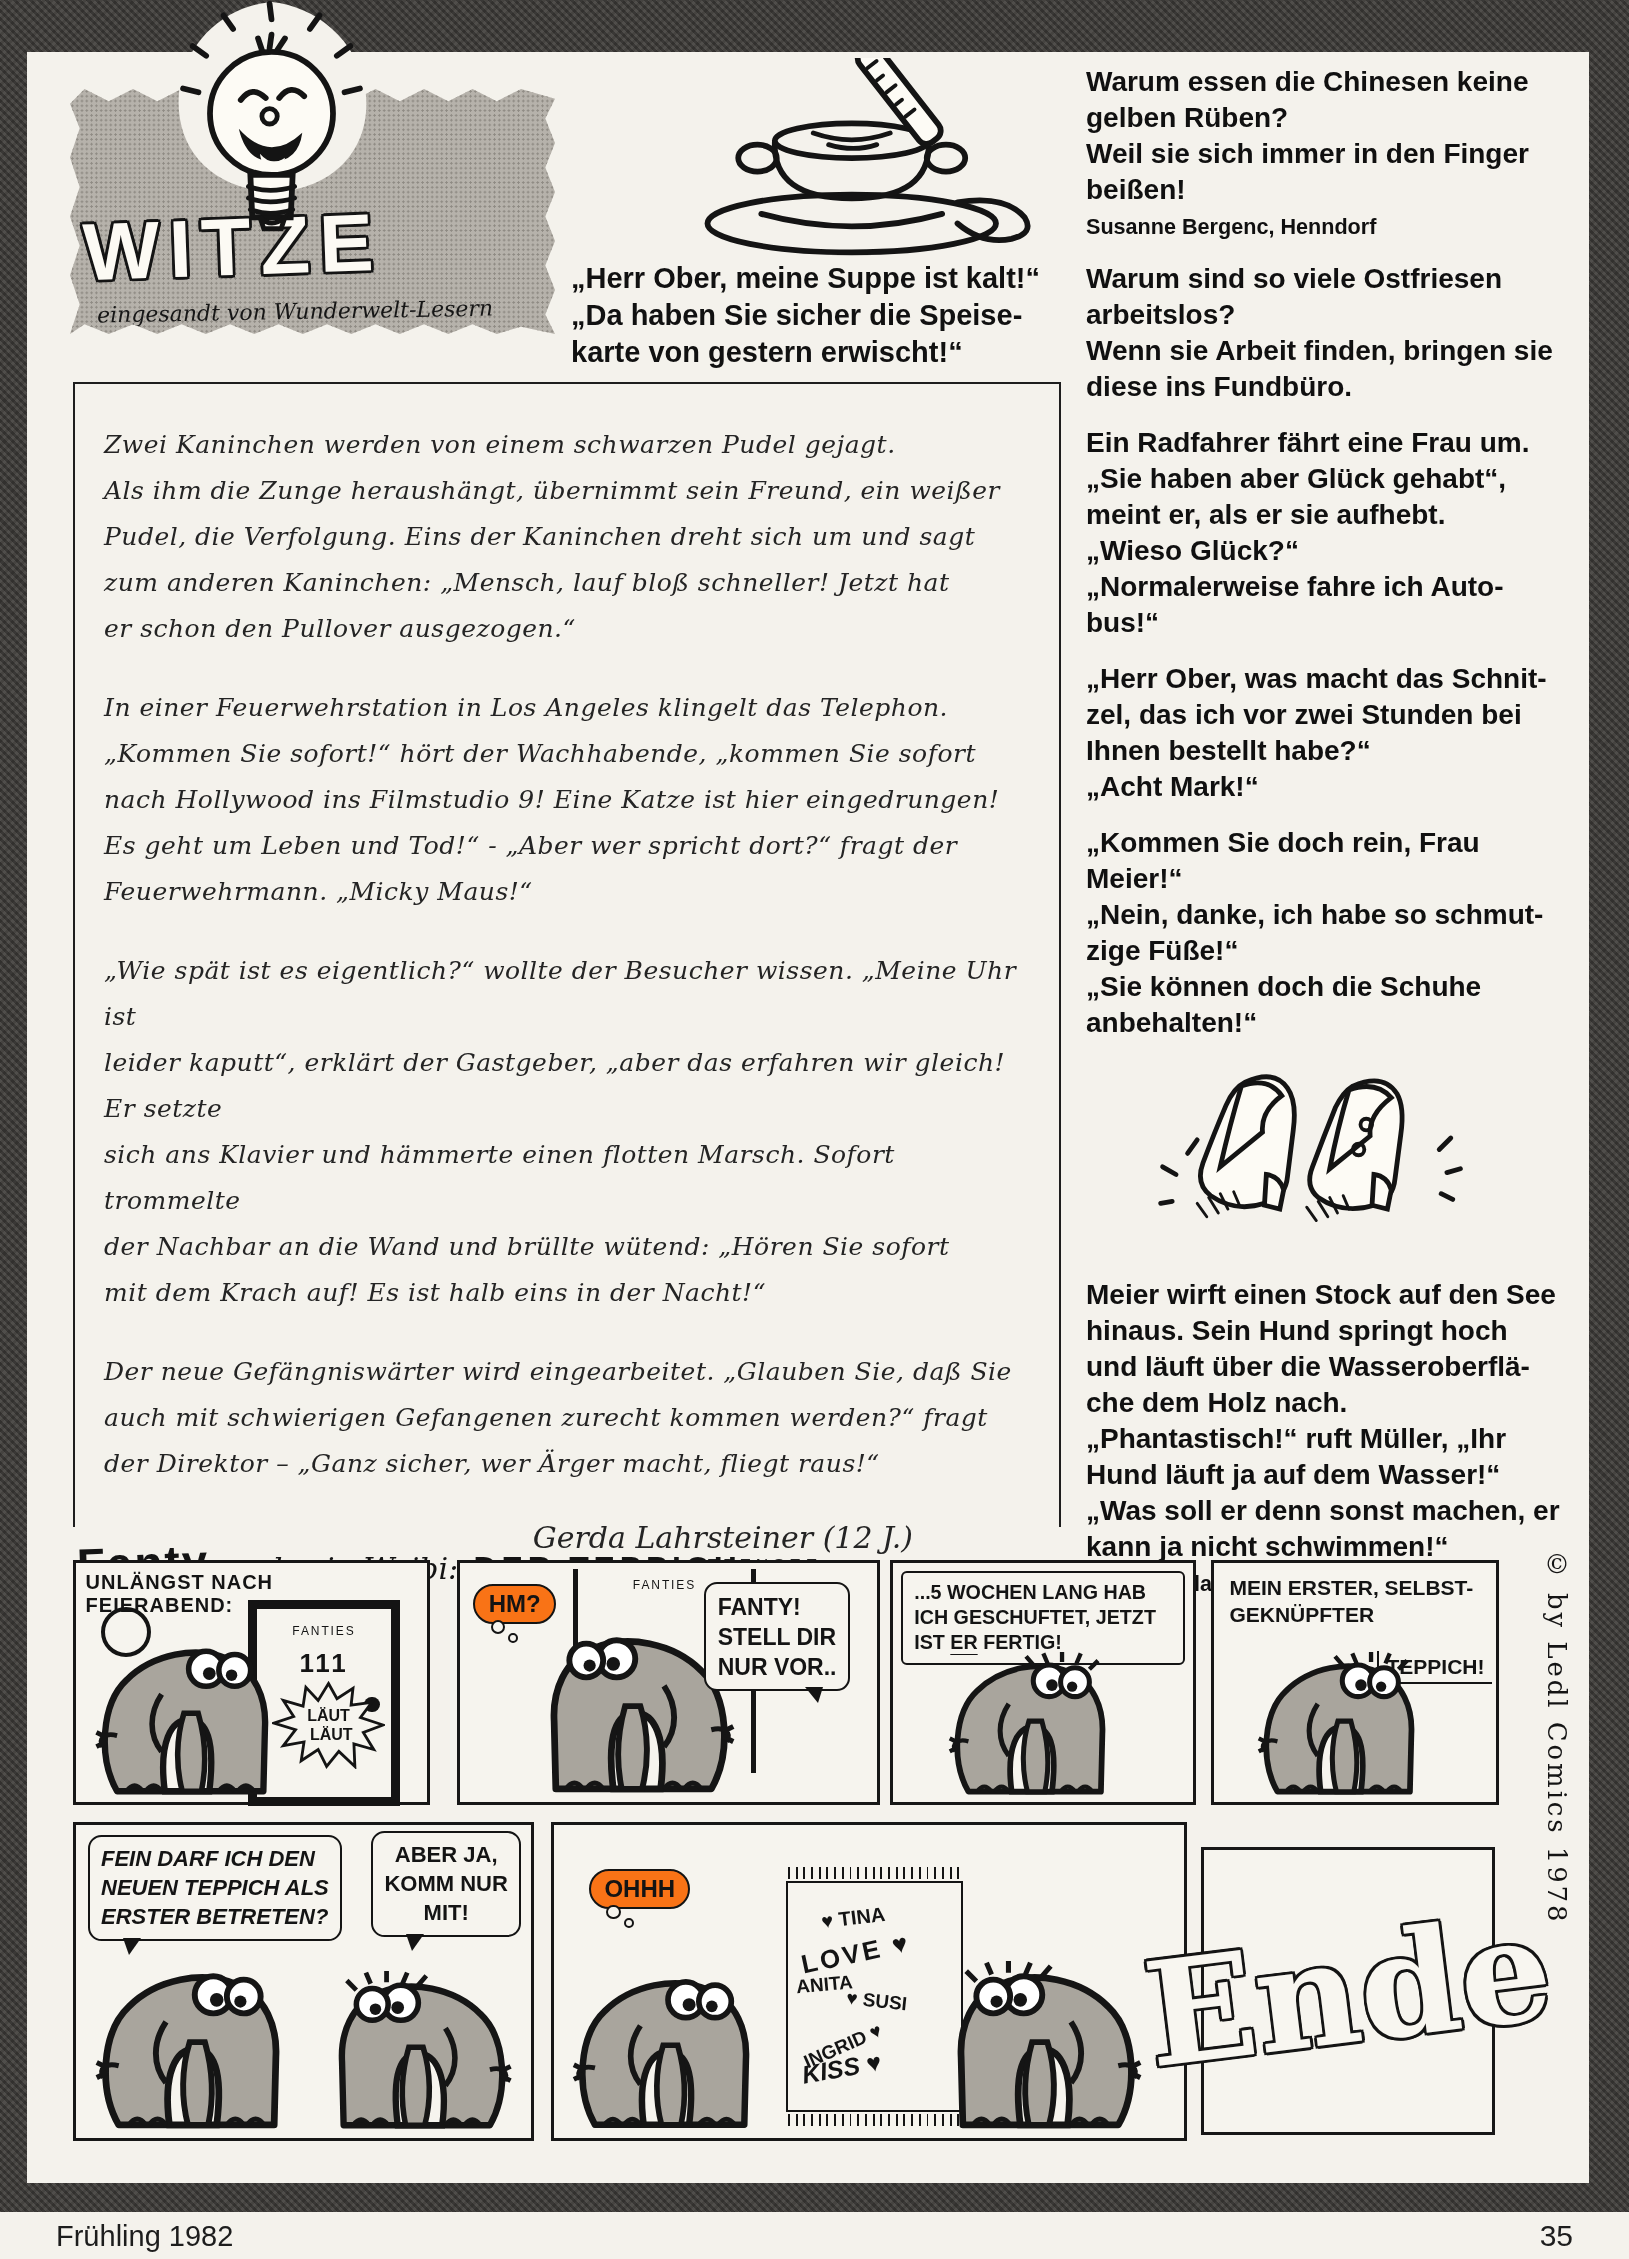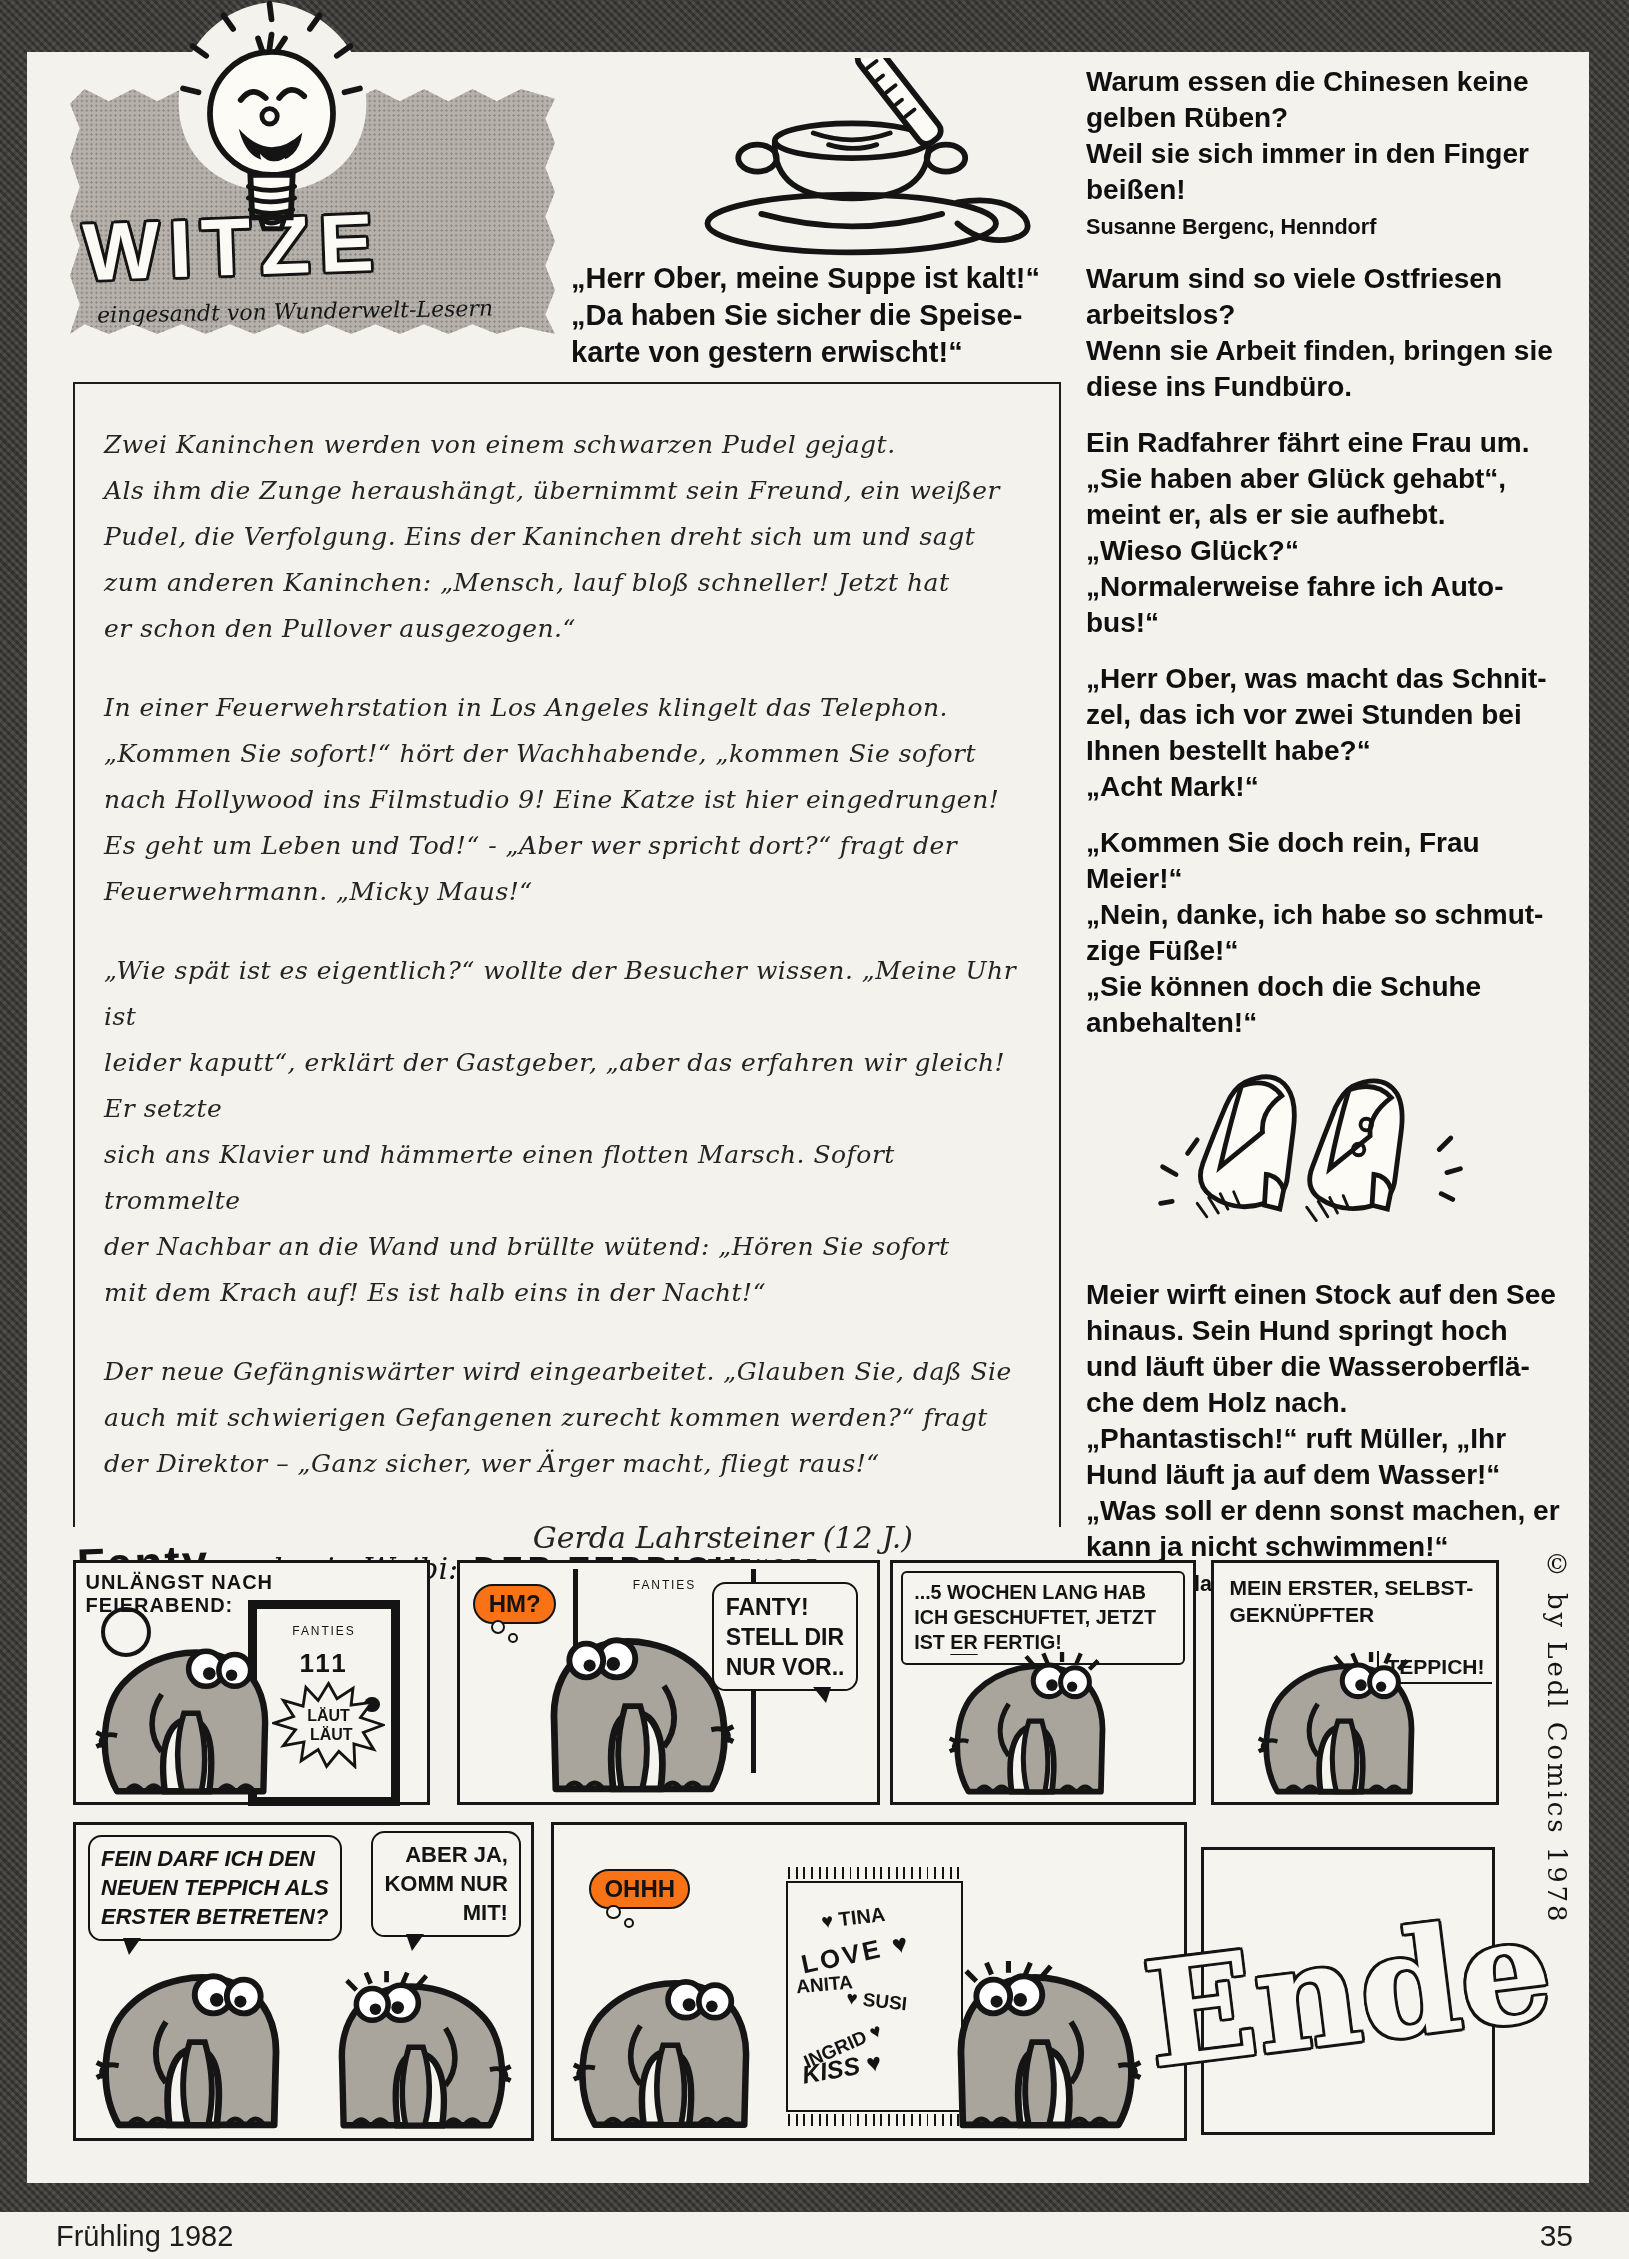--- a/index.html
+++ b/index.html
@@ -306,21 +306,21 @@
   </div>
 
   <div class="panel" style="left:430px;top:1508px;width:423px;height:245px;">
     <div style="position:absolute;left:113px;top:5.8px;bottom:29px;width:173px;border-left:5.8px solid #151515;border-right:5.8px solid #151515;">
       <div class="door-sign" style="margin-top:9.6px;text-align:center;">FANTIES</div>
     </div>
     <div class="thought" style="left:13.4px;top:21px;">HM?</div>
     <svg class="ele flip" style="left:58px;bottom:7.7px;width:221px;height:169px;" viewBox="0 0 130 100">
         <use href="#ele"></use>
       </svg>
-    <div class="bubble tail-right" style="right:19px;top:19px;font-size:23px;line-height:30px;">FANTY!
+    <div class="bubble tail-right" style="right:27px;top:19px;font-size:23px;line-height:30px;border-radius:13px;">FANTY!
 STELL DIR
 NUR VOR..</div>
   </div>
 
   <div class="panel" style="left:863px;top:1508px;width:306px;height:245px;">
     <div class="bubble" style="left:7.7px;top:7.7px;right:7.7px;border-radius:5.8px;font-size:19.7px;line-height:25px;white-space:normal;">
       <span>...5 WOCHEN LANG HAB ICH GESCHUFTET, JETZT IST</span>
       <span class="uline">ER</span>
       <span>FERTIG!</span>
     </div>
@@ -335,21 +335,21 @@
     <div class="bubble" style="right:3.8px;top:88px;border-width:0 0 2.9px 2.9px;border-radius:0;font-size:21px;padding:1.9px 7.7px;">TEPPICH!</div>
     <svg class="ele" style="left:38px;bottom:5.8px;width:192px;height:144px;" viewBox="0 0 130 100">
         <use href="#ele-f"></use>
       </svg>
   </div>
 
   <div class="panel" style="left:46px;top:1770px;width:461px;height:319px;">
     <div class="bubble tail-down" style="left:11.5px;top:9.6px;font-size:22px;line-height:29px;font-style:italic;">FEIN DARF ICH DEN
 NEUEN TEPPICH ALS
 ERSTER BETRETEN?</div>
-    <div class="bubble tail-down" style="right:9.6px;top:5.8px;font-size:22px;line-height:29px;text-align:right;">ABER JA,
+    <div class="bubble tail-down" style="right:9.6px;top:5.8px;font-size:22px;line-height:29px;text-align:center;">ABER JA,
 KOMM NUR
 MIT!</div>
     <svg class="ele" style="left:15.4px;bottom:7.7px;width:221px;height:169px;" viewBox="0 0 130 100">
         <use href="#ele"></use>
       </svg>
     <svg class="ele flip" style="right:15.4px;bottom:7.7px;width:208px;height:159px;" viewBox="0 0 130 100">
         <use href="#ele-f"></use>
       </svg>
   </div>
 

